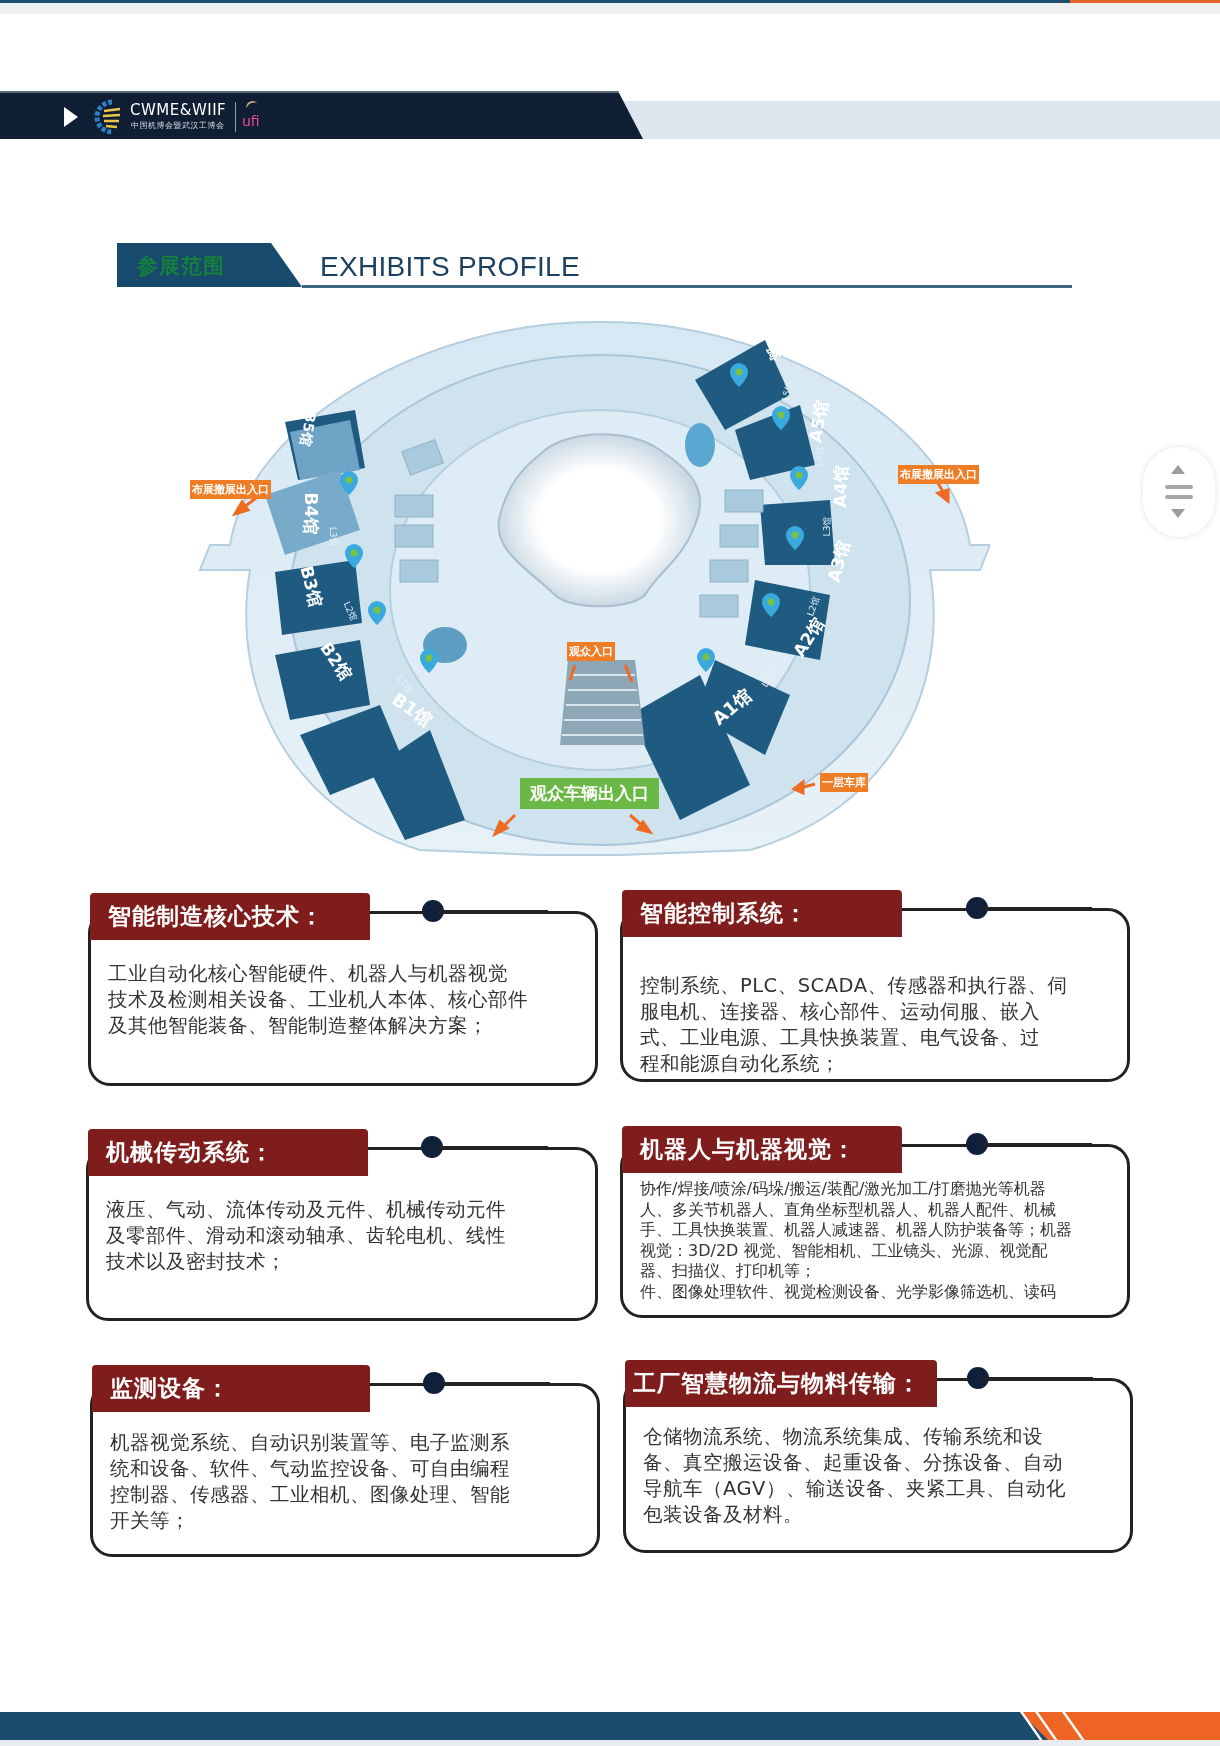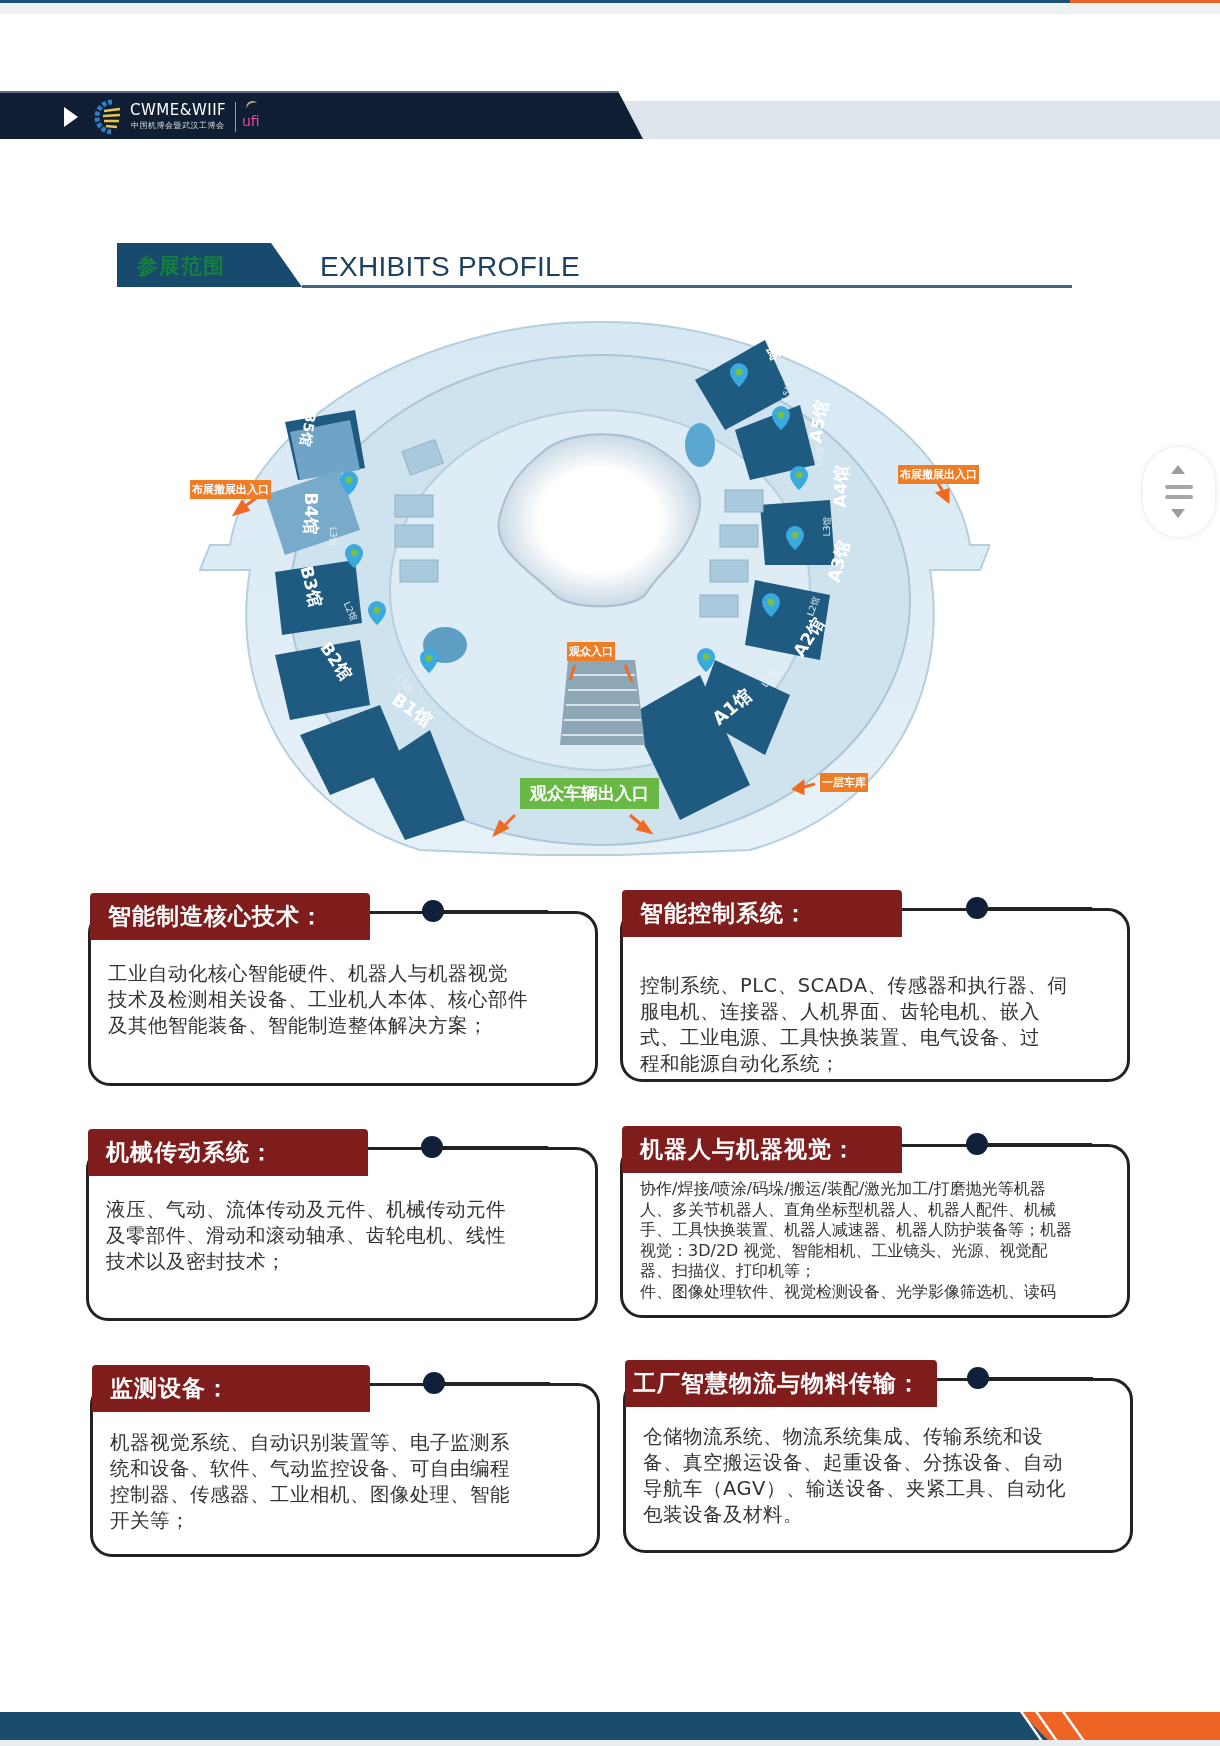--- a/index.html
+++ b/index.html
@@ -255,21 +255,21 @@
 
 <div class="card" style="left:620px;top:890px;width:510px;height:192px;">
   <div class="card-box"></div>
   <div class="card-tab" style="width:280px;">
     <div class="card-tab-label">智能控制系统：</div>
   </div>
   <div class="card-dot" style="left:346px;"></div>
   <div class="card-line" style="left:362px;width:110px;"></div>
   <div class="card-text" style="top:42px;margin-top:41px;">
     <div>控制系统、PLC、SCADA、传感器和执行器、伺</div>
-    <div>服电机、连接器、人机界面、齿轮电机、嵌入</div>
+    <div>服电机、连接器、核心部件、运动伺服、嵌入</div>
     <div>式、工业电源、工具快换装置、电气设备、过</div>
     <div>程和能源自动化系统；</div>
   </div>
 </div>
 
 <div class="card" style="left:86px;top:1129px;width:512px;height:192px;">
   <div class="card-box"></div>
   <div class="card-tab" style="width:280px;">
     <div class="card-tab-label">机械传动系统：</div>
   </div>

